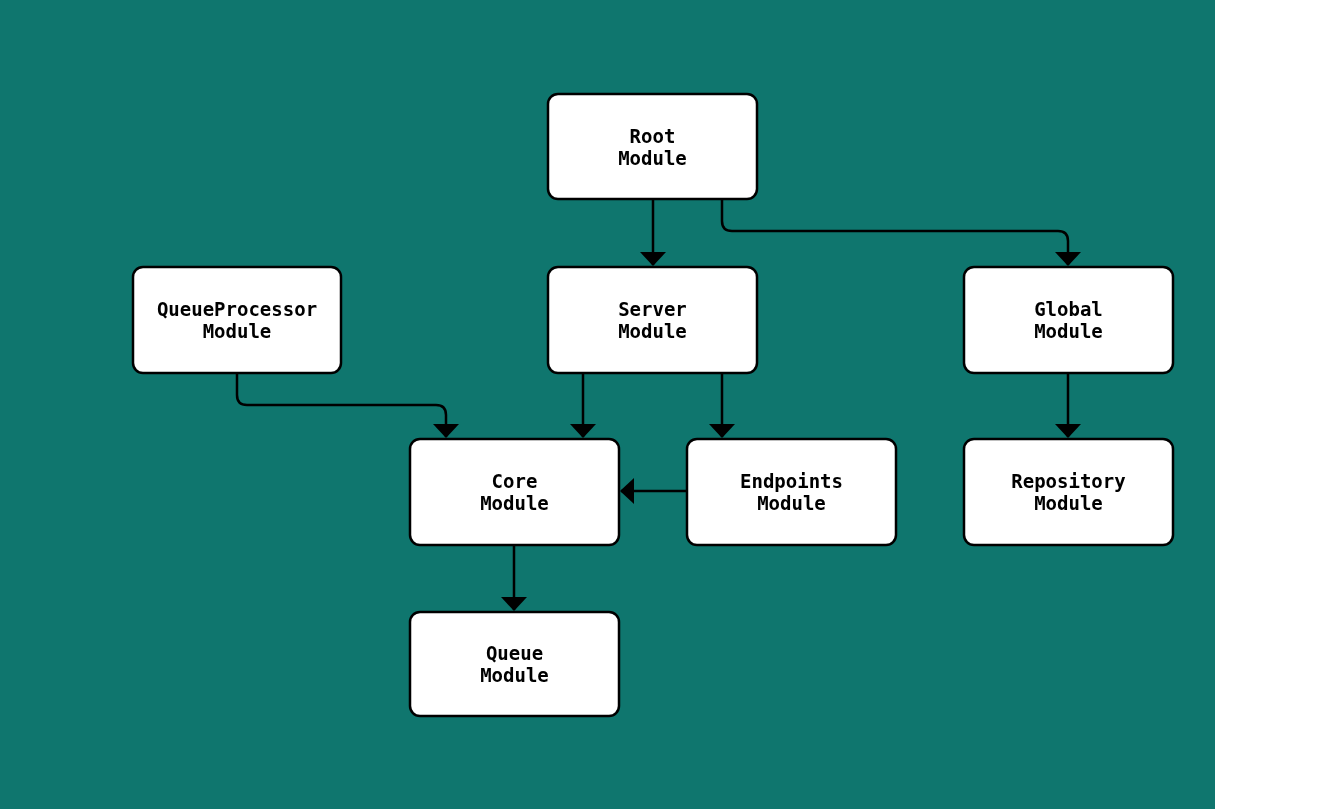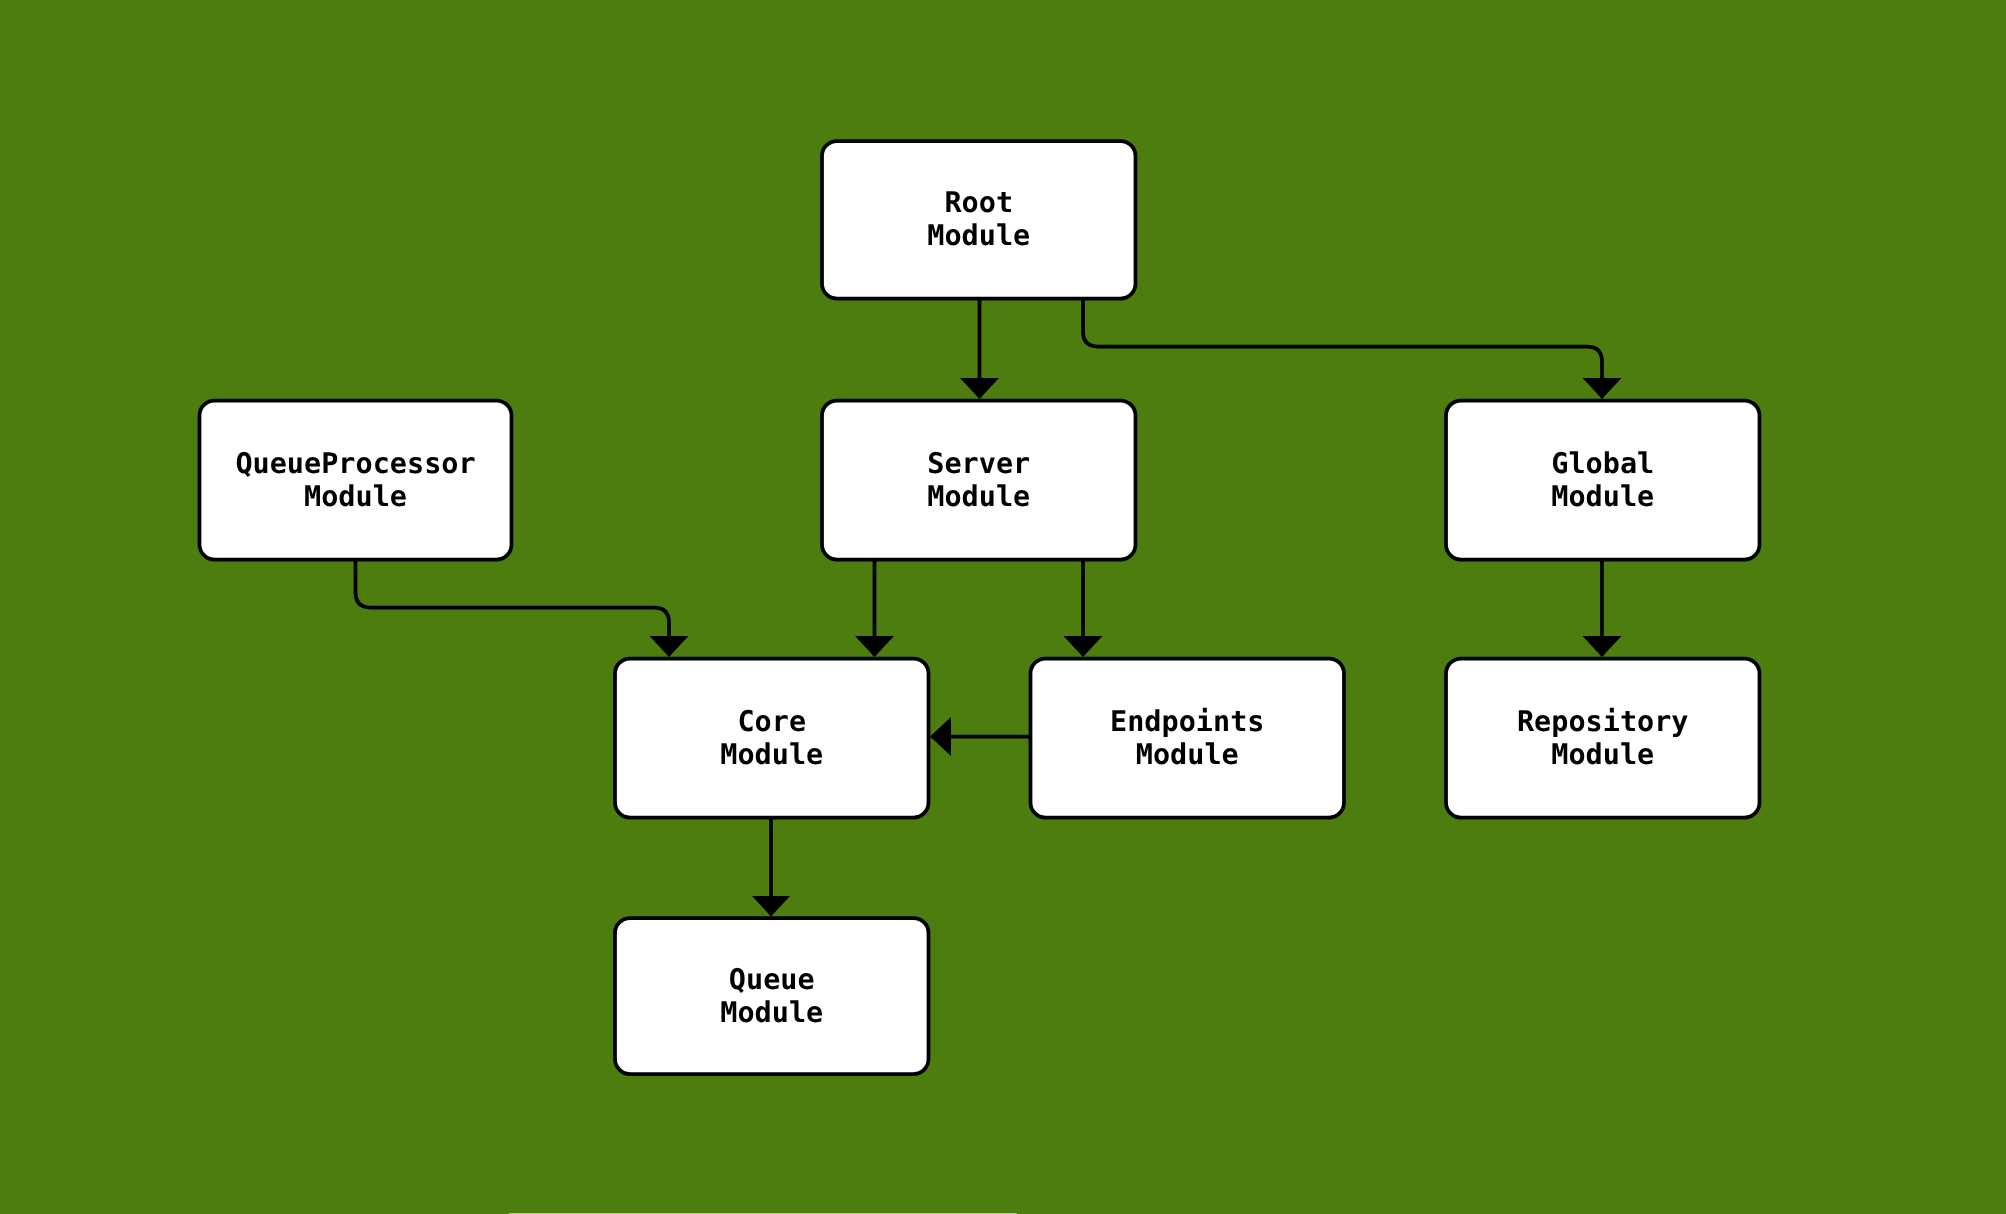--- a/index.html
+++ b/index.html
@@ -2,23 +2,23 @@
 <html><head>
 <meta charset="utf-8">
 <style>
   html, body {
     margin: 0;
     padding: 0;
     background: #ffffff;
   }
   .canvas {
     position: relative;
-    width: 1337px;
+    width: 1215px;
     height: 809px;
-    background: #4d7c0f;
+    background: #0f766e;
     overflow: hidden;
     font-family: "DejaVu Sans Mono", monospace;
   }
   svg {
     display: block;
   }
   .node-box {
     fill: #ffffff;
     stroke: #000000;
     stroke-width: 2.5;

